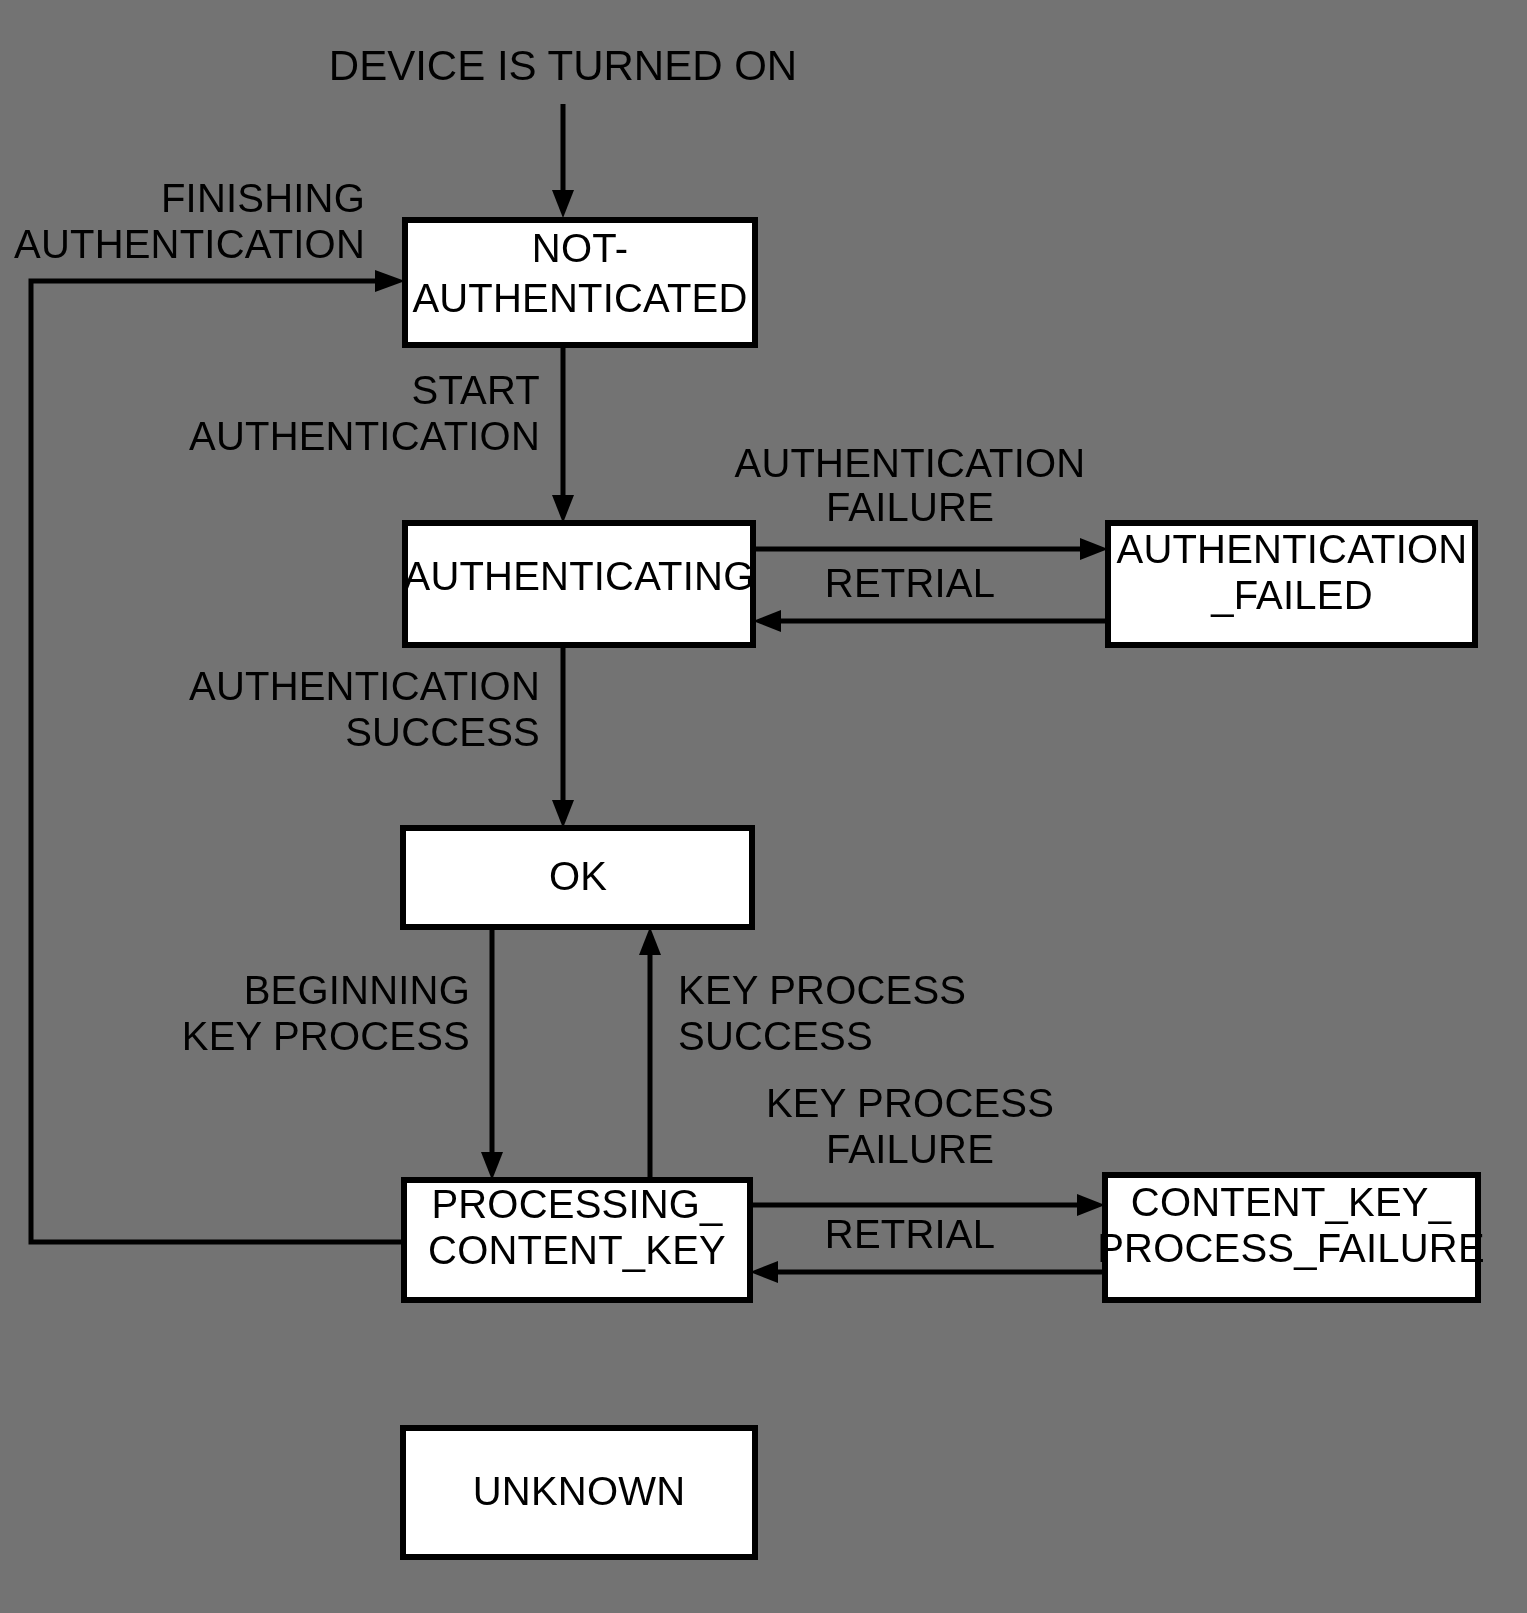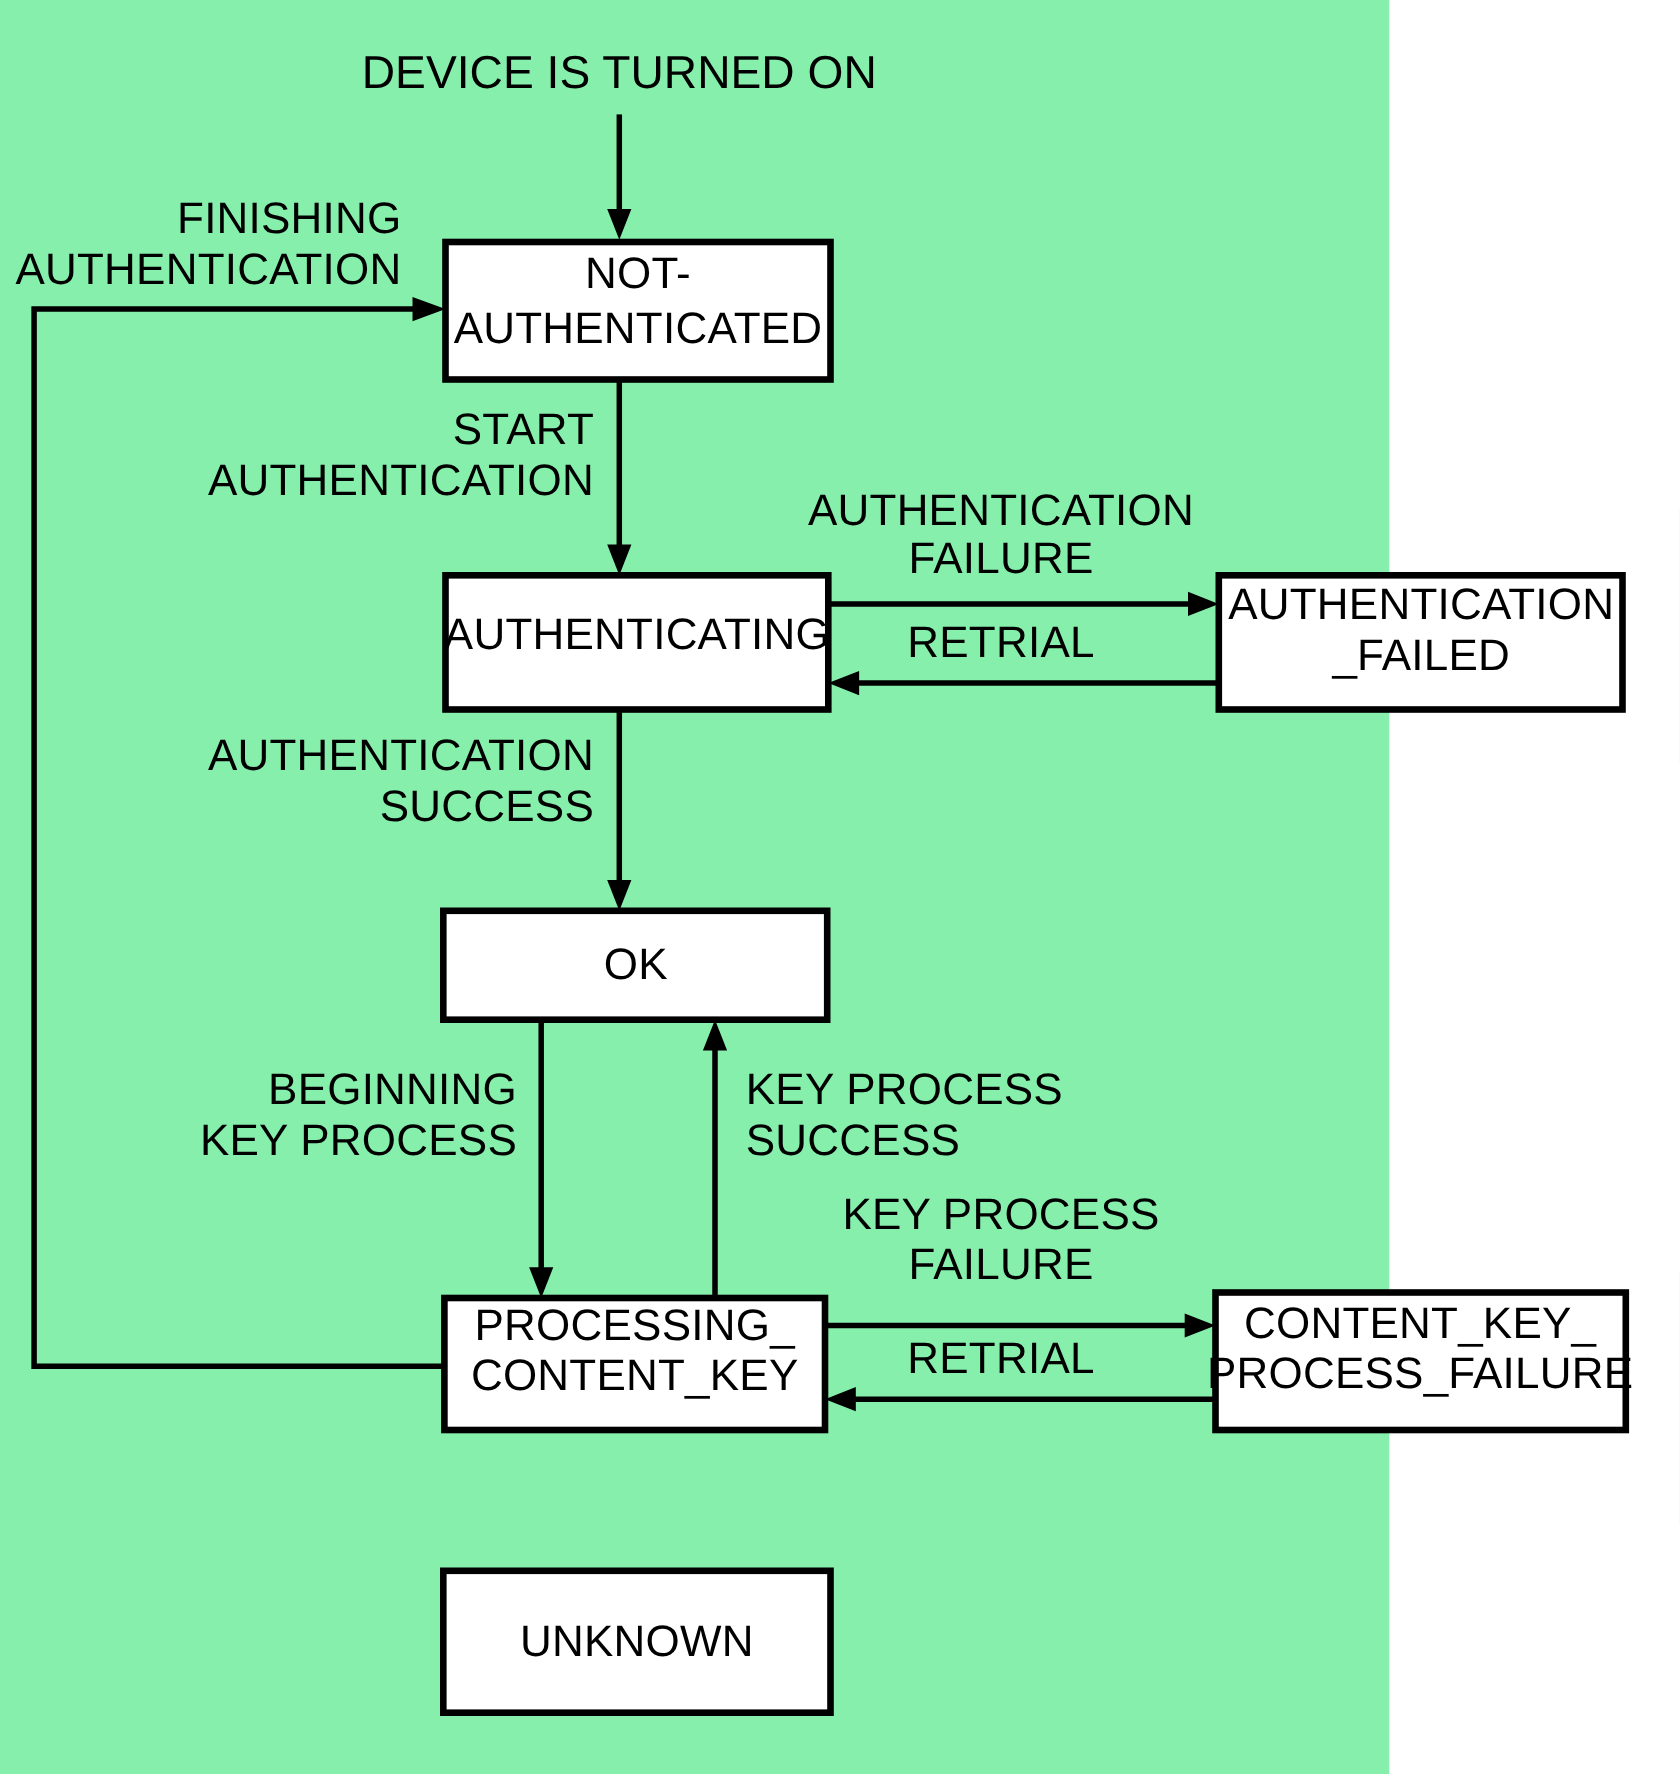--- a/index.html
+++ b/index.html
@@ -8,23 +8,23 @@
     background: #ffffff;
   }
   body {
     width: 1527px;
     height: 1613px;
     font-family: "Liberation Sans", sans-serif;
     overflow: hidden;
   }
   #diagram-root {
     position: relative;
-    width: 1263px;
+    width: 1527px;
     height: 1613px;
-    background: #86efac;
+    background: #737373;
   }
   svg#state-diagram {
     display: block;
     width: 1527px;
     height: 1613px;
   }
   .state-box {
     fill: #ffffff;
     stroke: #000000;
     stroke-width: 6;

